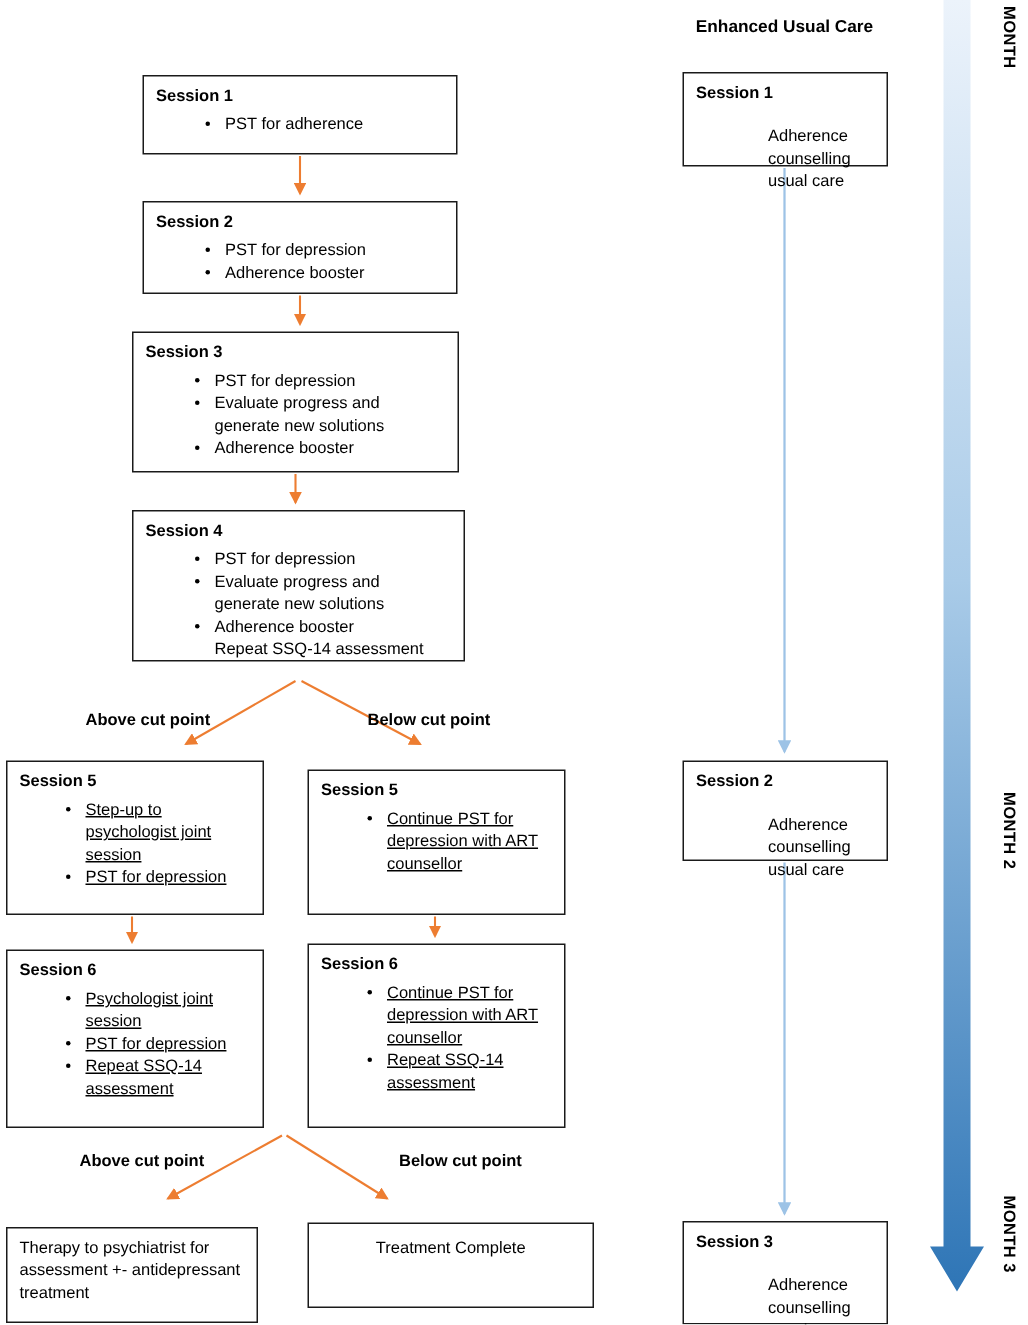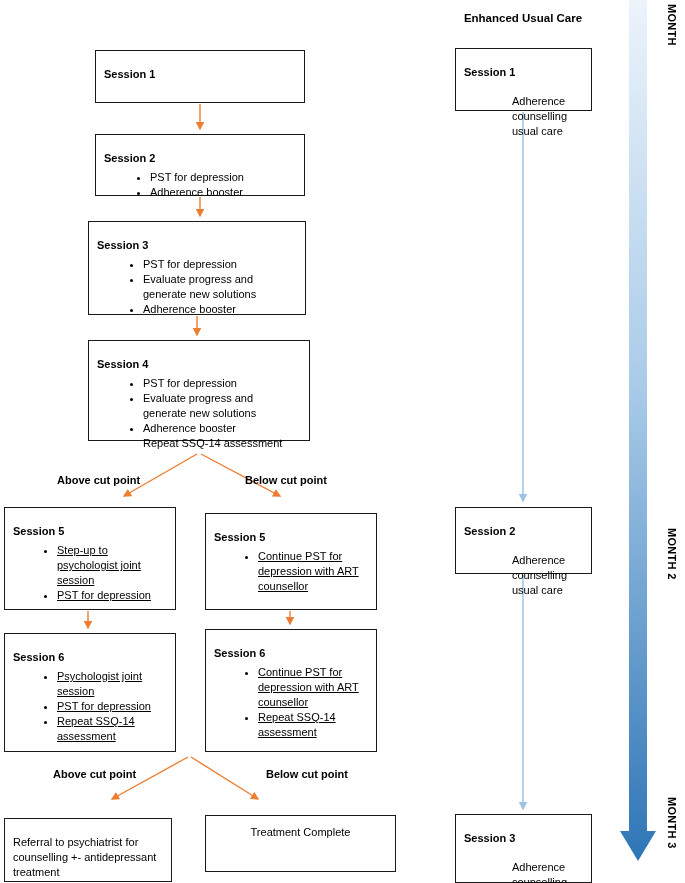--- a/index.html
+++ b/index.html
@@ -16,21 +16,21 @@
   .col-title {
     position: absolute;
     font-weight: 700;
     font-size: 11.5px;
     text-align: center;
   }
   .box {
     position: absolute;
     border: 1px solid var(--border, #1a1a1a);
     background: #fff;
-    padding: 16px 8px;
+    padding: 6px 8px;
     font-size: 11px;
     line-height: 1.36;
   }
   .box .hdr { font-weight: 700; }
   .box ul { margin: 4px 0 0 0; padding: 0 4px 0 46px; }
   .box.narrow ul { padding-left: 44px; text-decoration: underline; }
   .box li { margin: 0; }
   li.nob { list-style: none; }
   .euc-body { margin-top: 14px; margin-left: 48px; }
   .cut-label {
@@ -86,20 +86,23 @@
     <line x1="191" y1="757" x2="258" y2="799" stroke-width="1.4" marker-end="url(#ah-orange)" style="stroke: var(--orange, #ED7D31)"></line>
 
     <line x1="523" y1="112" x2="523" y2="501" stroke-width="1.5" marker-end="url(#ah-blue)" style="stroke: var(--blue, #9DC3E6)"></line>
     <line x1="523" y1="575" x2="523" y2="809" stroke-width="1.5" marker-end="url(#ah-blue)" style="stroke: var(--blue, #9DC3E6)"></line>
   </svg>
 
   <div class="col-title" style="left:452px; top:12px; width:142px">Enhanced Usual Care</div>
 
   <div class="box" style="left:95px; top:50px; width:210px; height:53px">
     <div class="hdr">Session 1</div>
+    <ul>
+      <li>PST for adherence</li>
+    </ul>
   </div>
 
   <div class="box" style="left:95px; top:134px; width:210px; height:62px">
     <div class="hdr">Session 2</div>
     <ul>
       <li>PST for depression</li>
       <li>Adherence booster</li>
     </ul>
   </div>
 
@@ -154,21 +157,21 @@
     <ul>
       <li>Continue PST for depression with ART counsellor</li>
       <li>Repeat SSQ-14 assessment</li>
     </ul>
   </div>
 
   <div class="cut-label" style="left:53px; top:768px">Above cut point</div>
   <div class="cut-label" style="left:266px; top:768px">Below cut point</div>
 
   <div class="box plainbox" style="left:4px; top:818px; width:168px; height:64px">
-    <div>Referral to psychiatrist for counselling +- antidepressant treatment</div>
+    <div>Therapy to psychiatrist for assessment +- antidepressant treatment</div>
   </div>
 
   <div class="box plainbox center" style="left:205px; top:815px; width:191px; height:57px; padding-top:9px">
     <div>Treatment Complete</div>
   </div>
 
   <div class="box" style="left:455px; top:48px; width:137px; height:63px">
     <div class="hdr">Session 1</div>
     <div class="euc-body">Adherence counselling usual care</div>
   </div>

